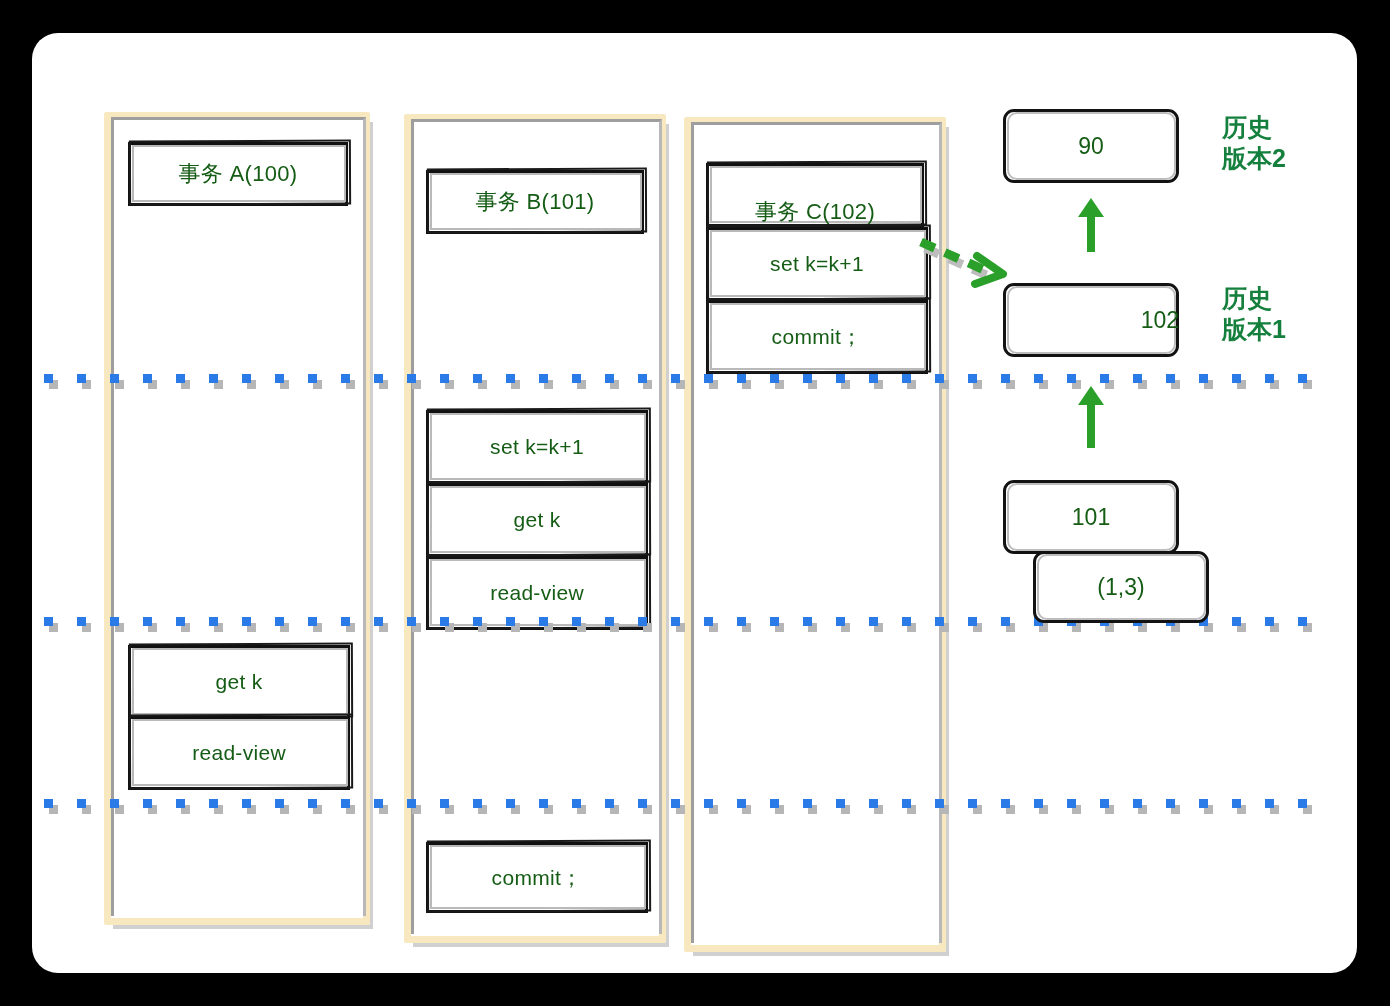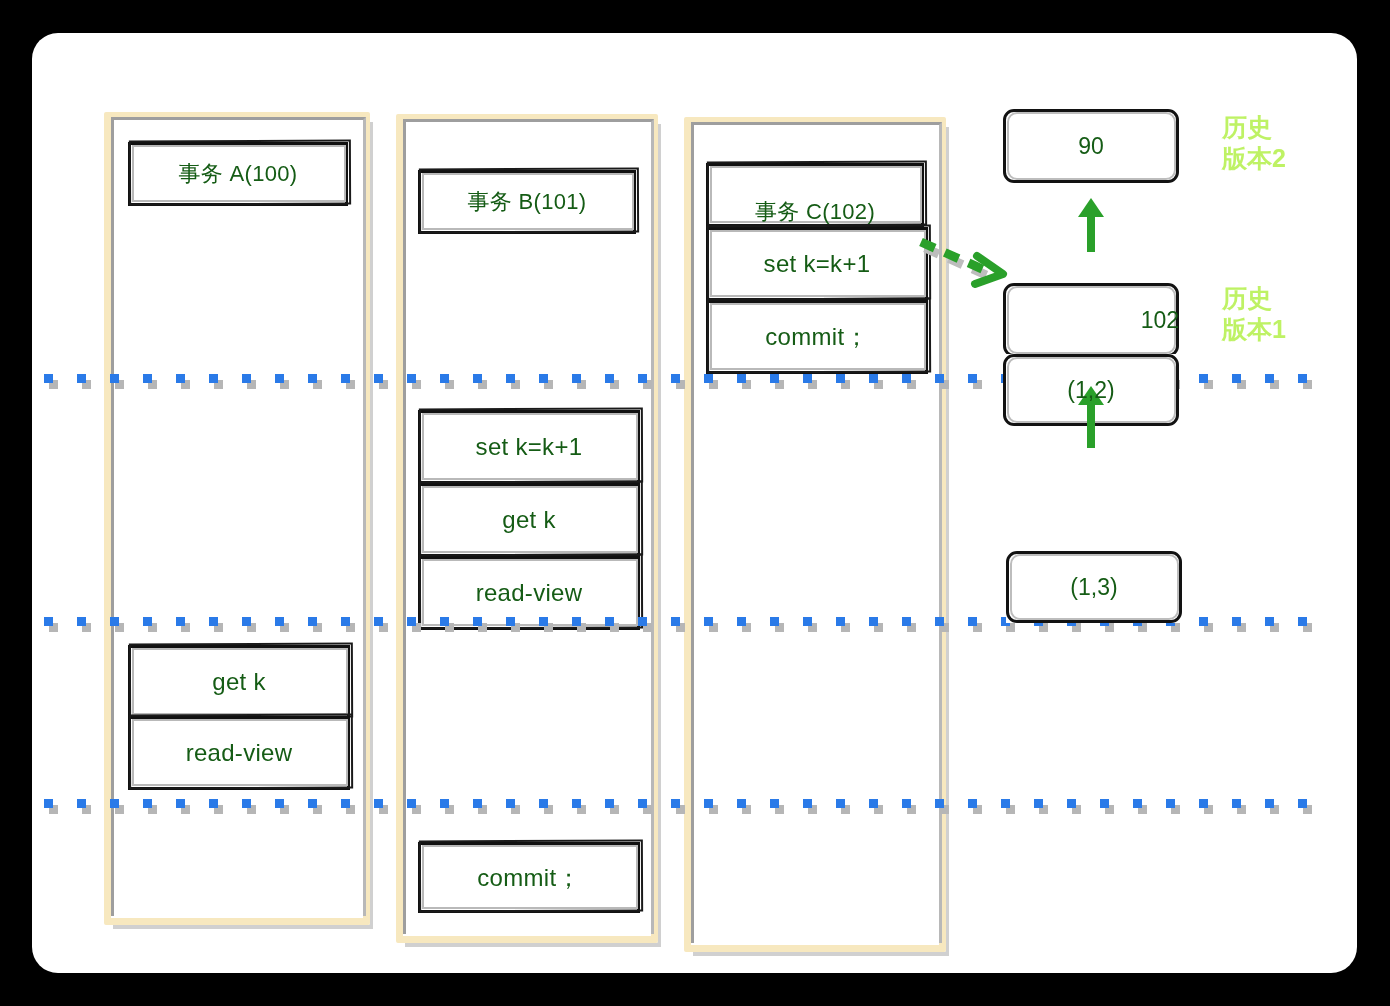--- a/index.html
+++ b/index.html
@@ -80,21 +80,21 @@
     position: absolute;
     left: 1px; top: -2px; right: -3px; bottom: 1px;
     border: 2px solid #1a1a1a;
     box-sizing: border-box;
     transform: rotate(-0.25deg);
   }
   .sbox .ltext {
     position: relative;
     z-index: 4;
     color: #155c15;
-    font-size: 24px;
+    font-size: 21px;
     letter-spacing: 0.3px;
     white-space: nowrap;
   }
   .sbox.cjk .ltext { font-size: 22px; }
 
   
   .dotrule {
     position: absolute;
     height: 16px;
     pointer-events: none;
@@ -174,21 +174,21 @@
     border-right: 13px solid transparent;
     border-bottom: 19px solid #2aa02a;
   }
 
   
   .dasharrow { position: absolute; }
 
   
   .vlabel {
     position: absolute;
-    color: #bef264;
+    color: #15803d;
     font-size: 25px;
     font-weight: bold;
     line-height: 1.22;
     text-align: left;
     white-space: pre-line;
   }
 </style>
 </head>
 <body>
 
@@ -214,21 +214,21 @@
       </div>
 
       <div class="sbox" style="left:24px; top:604px; width:222px; height:74px;">
         <div class="inkline"></div>
         <div class="inkline2"></div>
         <div class="inkline3"></div>
         <span class="ltext">read-view</span>
       </div>
     </div>
 
-    <div class="column" style="left:364px; top:81px; width:262px; height:829px;border-radius:32px;">
+    <div class="column" style="left:372px; top:81px; width:262px; height:829px;border-radius:32px;">
       <div class="col-outer"></div>
       <div class="col-inner"></div>
 
       <div class="sbox cjk" style="left:22px; top:56px; width:218px; height:64px;">
         <div class="inkline"></div>
         <div class="inkline2"></div>
         <div class="inkline3"></div>
         <span class="ltext">事务 B(101)</span>
       </div>
 
@@ -308,29 +308,29 @@
     <span class="vtext">90</span>
   </div>
   <div class="vlabel" style="left:1222px; top:112px; width:120px;">历史
 版本2</div>
 
   <div class="vbox" style="left:1003px; top:247px; width:176px; height:74px;justify-content:flex-end;">
     <div class="vink"></div>
     <div class="vink2"></div>
     <span class="vtext">102</span>
   </div>
-  <div class="vbox" style="left:1003px; top:318px; width:176px; height:72px;">
+  <div class="vlabel" style="left:1222px; top:283px; width:120px;">历史
+版本1</div>
+
+  <div class="vbox" style="left:1003px; top:444px; width:176px; height:74px;">
     <div class="vink"></div>
     <div class="vink2"></div>
-    <span class="vtext">(1,2)</span>
-  </div>
-  <div class="vlabel" style="left:1222px; top:283px; width:120px;">历史
-版本1</div>
-
-  <div class="vbox" style="left:1006px; top:515px; width:176px; height:72px;">
+    <span class="vtext">101</span>
+  </div>
+  <div class="vbox" style="left:1033px; top:515px; width:176px; height:72px;border-radius:18px;">
     <div class="vink"></div>
     <div class="vink2"></div>
     <span class="vtext">(1,3)</span>
   </div>
 
   <div class="garrow" style="left:1078px; top:198px; height:54px;">
     <div class="shaft-sh"></div>
     <div class="shaft"></div>
     <div class="head"></div>
   </div>

